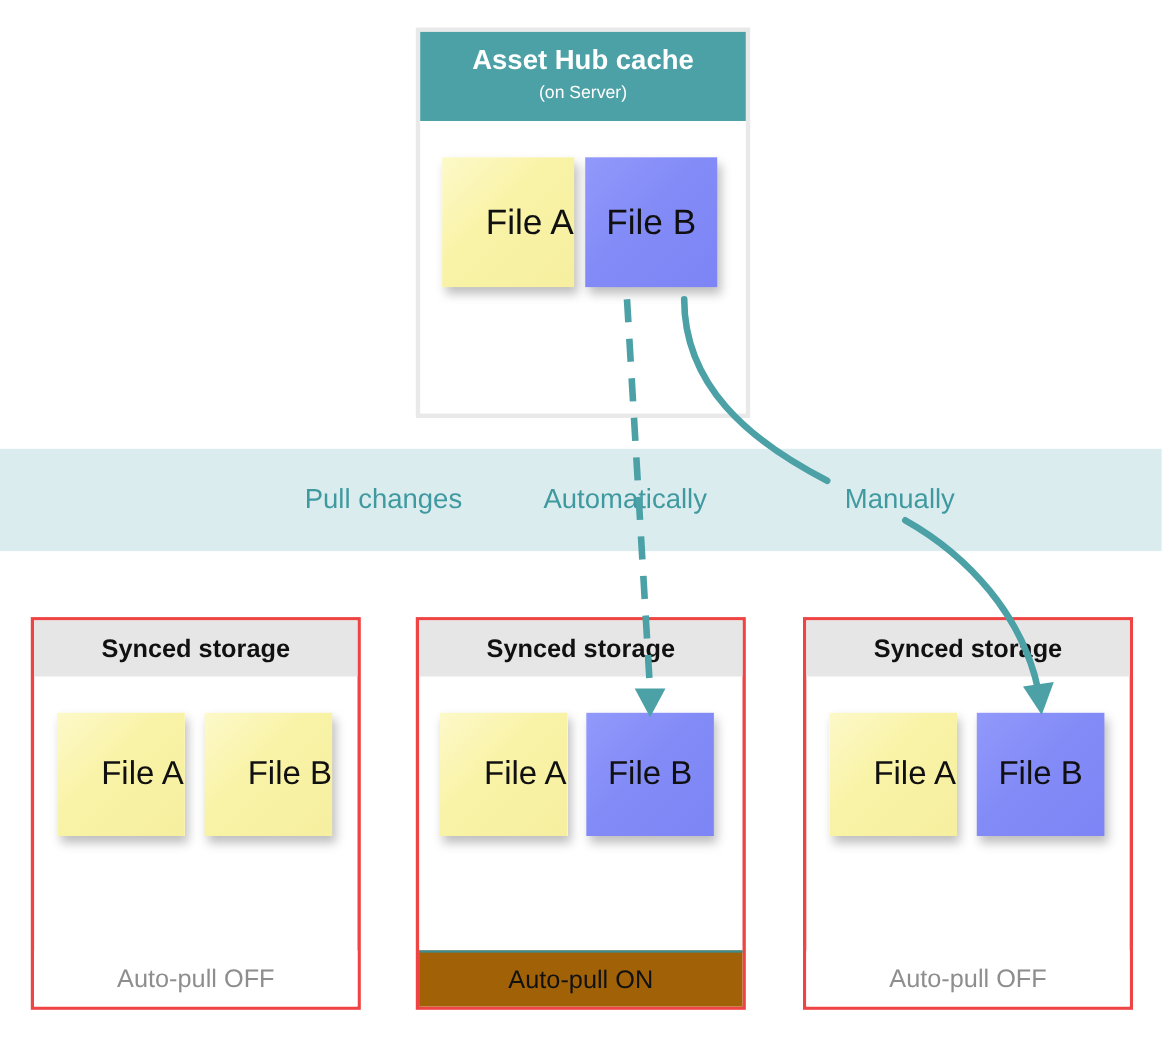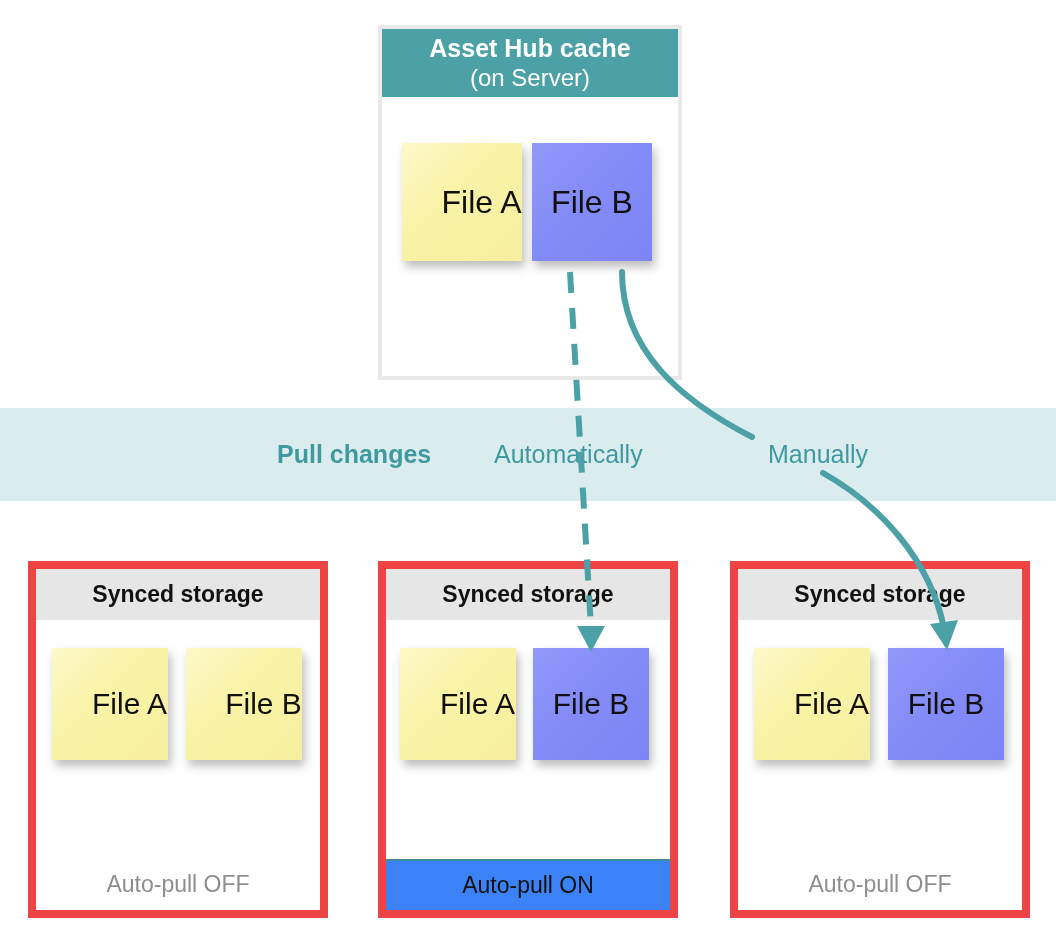--- a/index.html
+++ b/index.html
@@ -32,21 +32,21 @@
   }
   .band-label {
     position: absolute;
     top: 438px;
     font-size: 25px;
     line-height: 32px;
     color: #3f9aa0;
     white-space: nowrap;
   }
   .band-label.bold {
-    font-weight: bold;
+    font-weight: normal;
     left: 277px;
   }
   .band-label.auto {
     left: 494px;
   }
   .band-label.manual {
     left: 768px;
   }
 
   
@@ -58,36 +58,36 @@
     height: 355px;
     background: #ffffff;
     border: 4px solid #e9e9e9;
     box-sizing: border-box;
   }
   .hub-header {
     position: absolute;
     left: 382px;
     top: 29px;
     width: 296px;
-    height: 68px;
+    height: 81px;
     background: #4ba1a6;
     color: #ffffff;
     display: flex;
     flex-direction: column;
     align-items: center;
     justify-content: center;
     box-sizing: border-box;
   }
   .hub-title {
     font-size: 25px;
     font-weight: bold;
     line-height: 30px;
   }
   .hub-sub {
-    font-size: 24px;
+    font-size: 16px;
     line-height: 30px;
     font-weight: normal;
   }
 
   
   .note {
     position: absolute;
     box-sizing: border-box;
     display: flex;
     align-items: center;
@@ -106,21 +106,21 @@
   .note.small  { width: 116px; height: 112px; font-size: 30px; }
   .note.big    { width: 120px; height: 118px; font-size: 32px; }
 
   
   .store {
     position: absolute;
     top: 561px;
     width: 300px;
     height: 357px;
     background: #ffffff;
-    border: 8px solid #ef4444;
+    border: 3px solid #ef4444;
     box-sizing: border-box;
   }
   .store.left   { left: 28px; }
   .store.middle { left: 378px; }
   .store.right  { left: 730px; }
 
   .store-header {
     position: absolute;
     left: 0;
     top: 0;
@@ -144,21 +144,21 @@
     align-items: center;
     justify-content: center;
     font-size: 23px;
     font-weight: normal;
   }
   .store-footer.off {
     background: #ffffff;
     color: #8e8e8e;
   }
   .store-footer.on {
-    background: #3b82f6;
+    background: #a16207;
     color: #111111;
     border-top: 2px solid #3d8e92;
     box-sizing: border-box;
   }
 
   
   .arrows {
     position: absolute;
     left: 0;
     top: 0;

